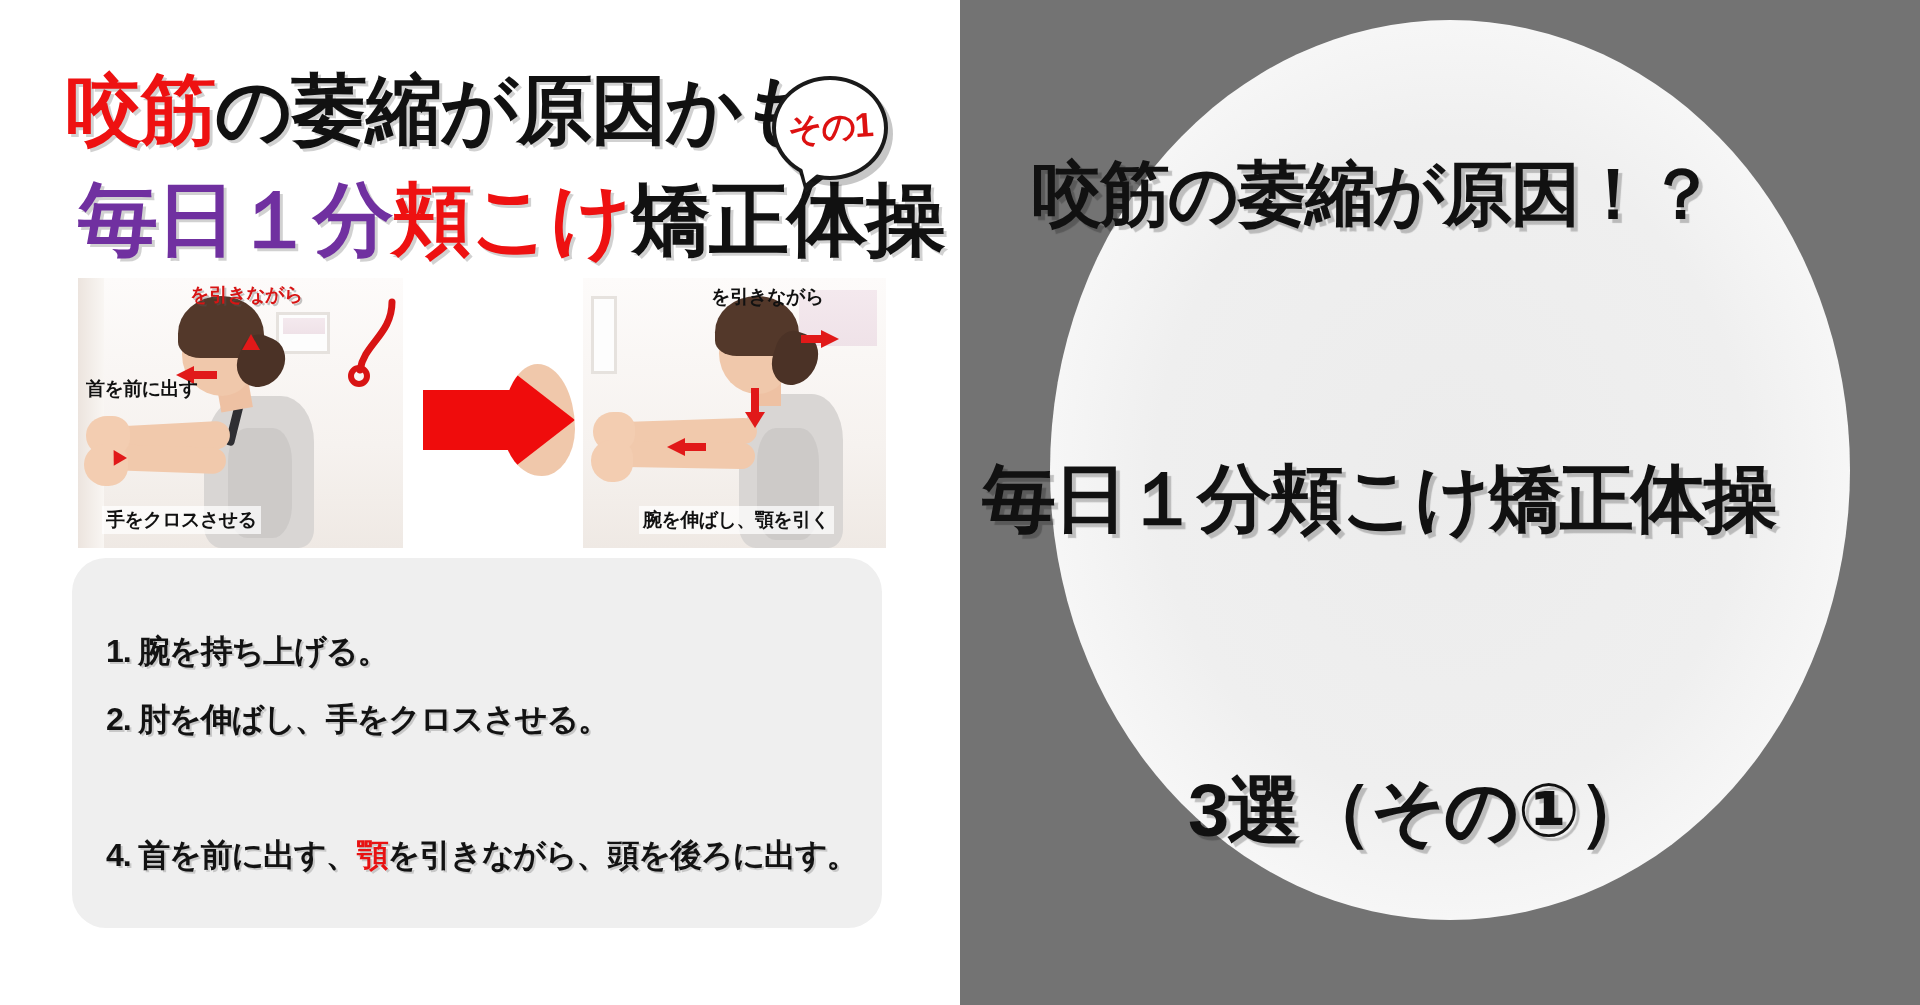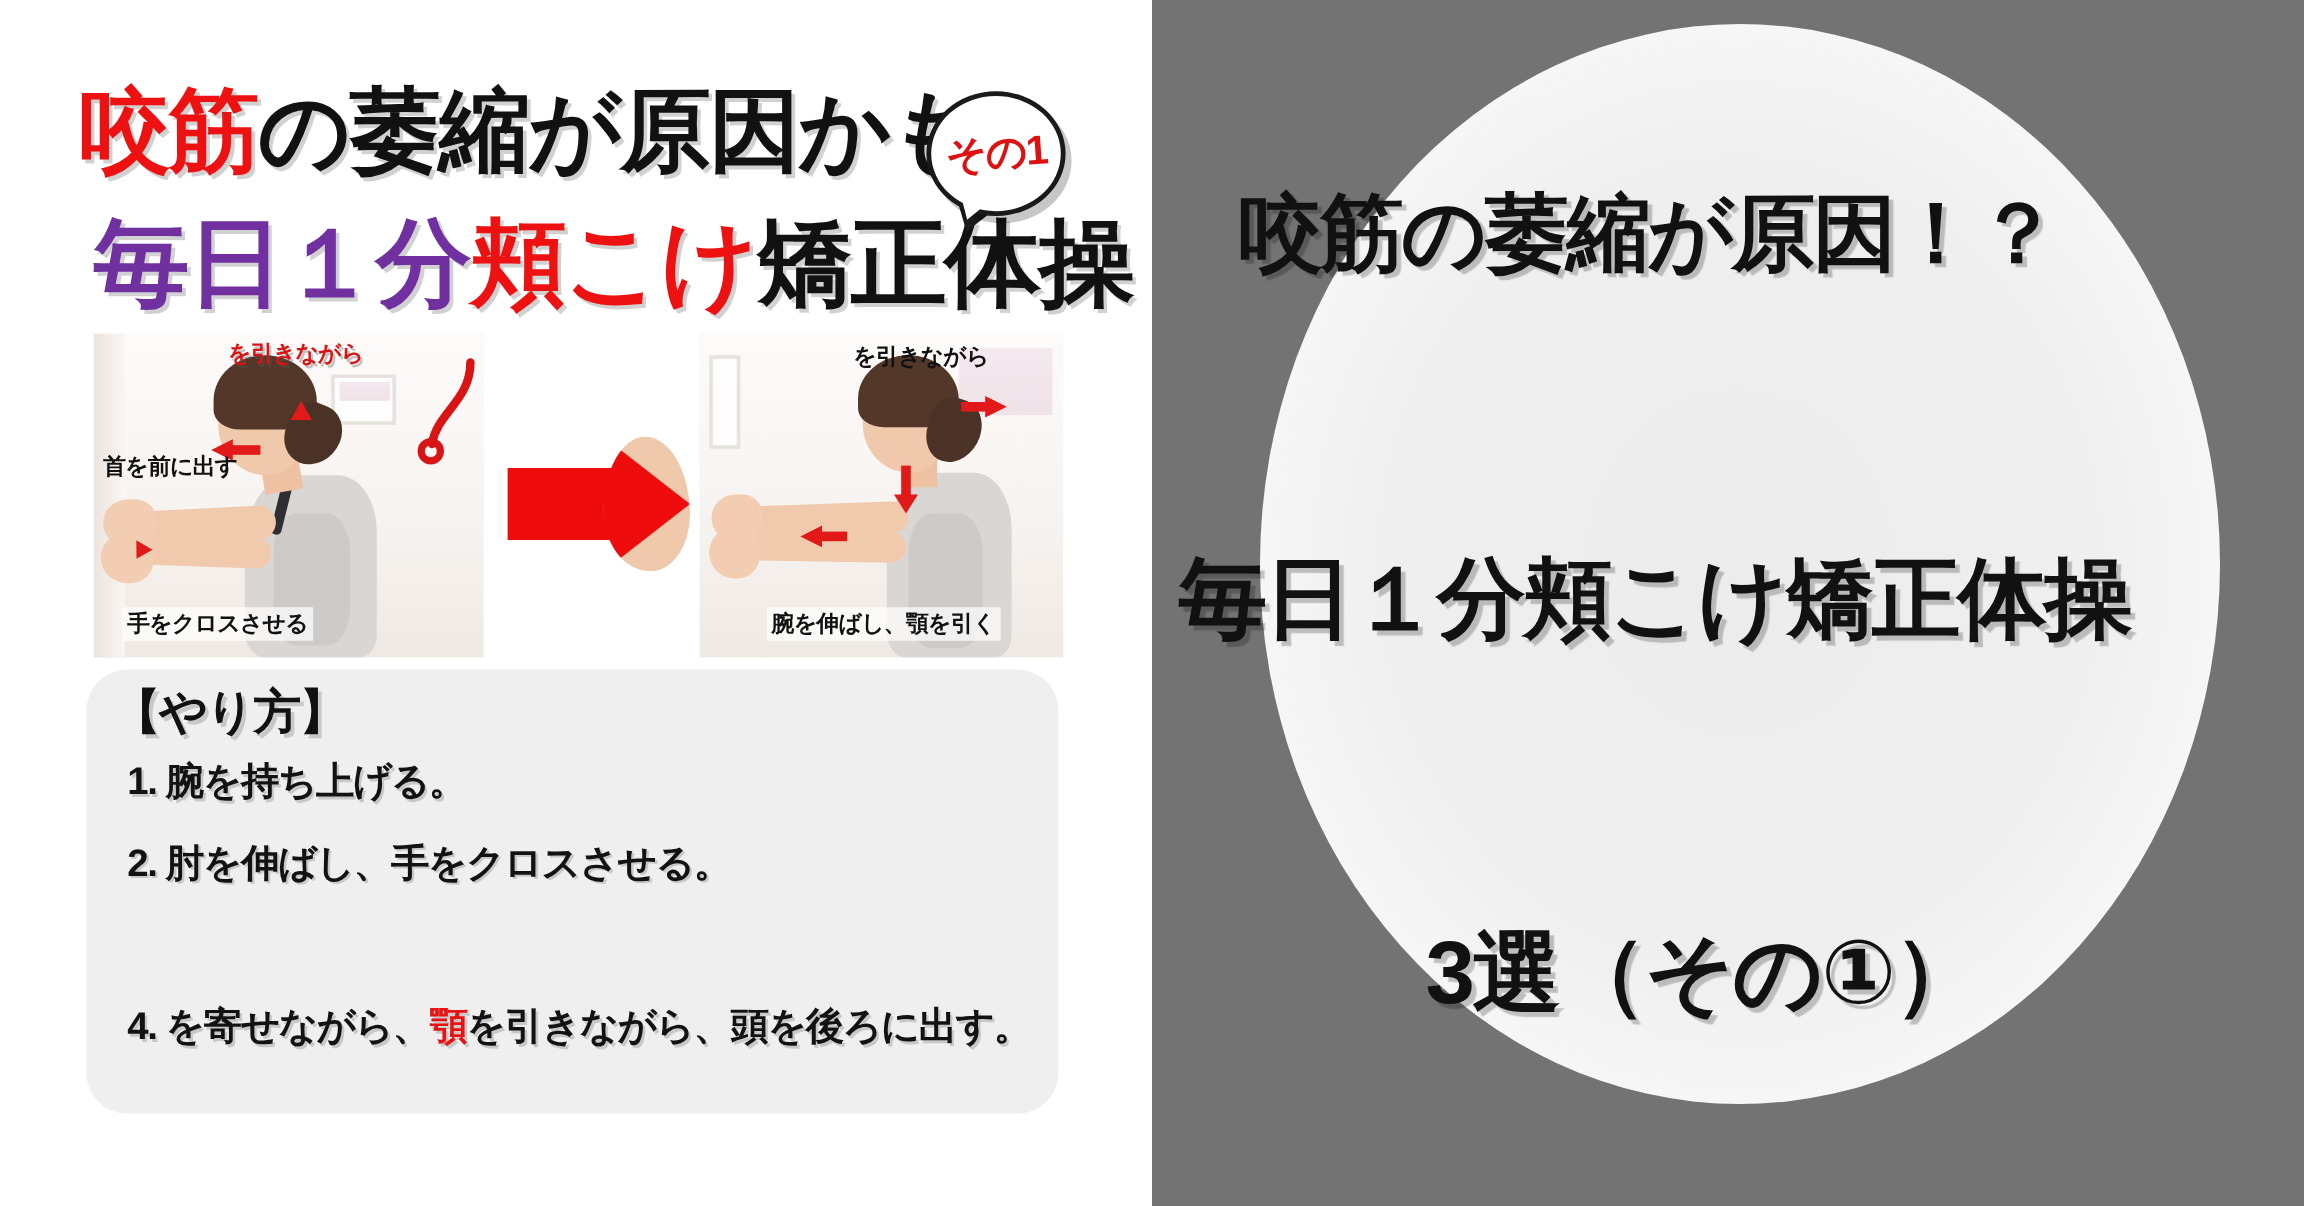--- a/index.html
+++ b/index.html
@@ -217,30 +217,29 @@
         <div class="ar-left-tail" style="left:101px;top:165px;width:22px;"></div>
         <div class="ar-down-tail" style="left:168px;top:110px;height:26px;"></div>
         <div class="ar-down" style="left:162px;top:134px;"></div>
 
         <div class="cap" style="left:128px;top:6px;font-size:19px;">を引きながら</div>
         <div class="cap cap-plate" style="left:56px;top:228px;font-size:19px;">腕を伸ばし、顎を引く</div>
       </div>
     </div>
 
     <div id="howto-box">
-      <div id="howto-title">【やり方】</div>
 
       <div class="step" id="step0">
         <span>1.</span><span> 腕を持ち上げる。</span>
       </div>
       <div class="step" id="step1">
         <span>2.</span><span> 肘を伸ばし、手をクロスさせる。</span>
       </div>
       <div class="step" id="step3">
-        <span>4.</span><span> を寄せながら、</span><span class="em">顎</span><span>を引きながら、頭を後ろに出す。</span>
+        <span>4.</span><span> 首を前に出す、</span><span class="em">顎</span><span>を引きながら、頭を後ろに出す。</span>
       </div>
     </div>
   </div>
 
   <div id="right-panel">
     <div id="right-glow"></div>
     <div class="rtxt" id="rt1">咬筋の萎縮が原因！？</div>
     <div class="rtxt" id="rt2">毎日１分頬こけ矯正体操</div>
     <div class="rtxt" id="rt3">3選（その①）</div>
   </div>

